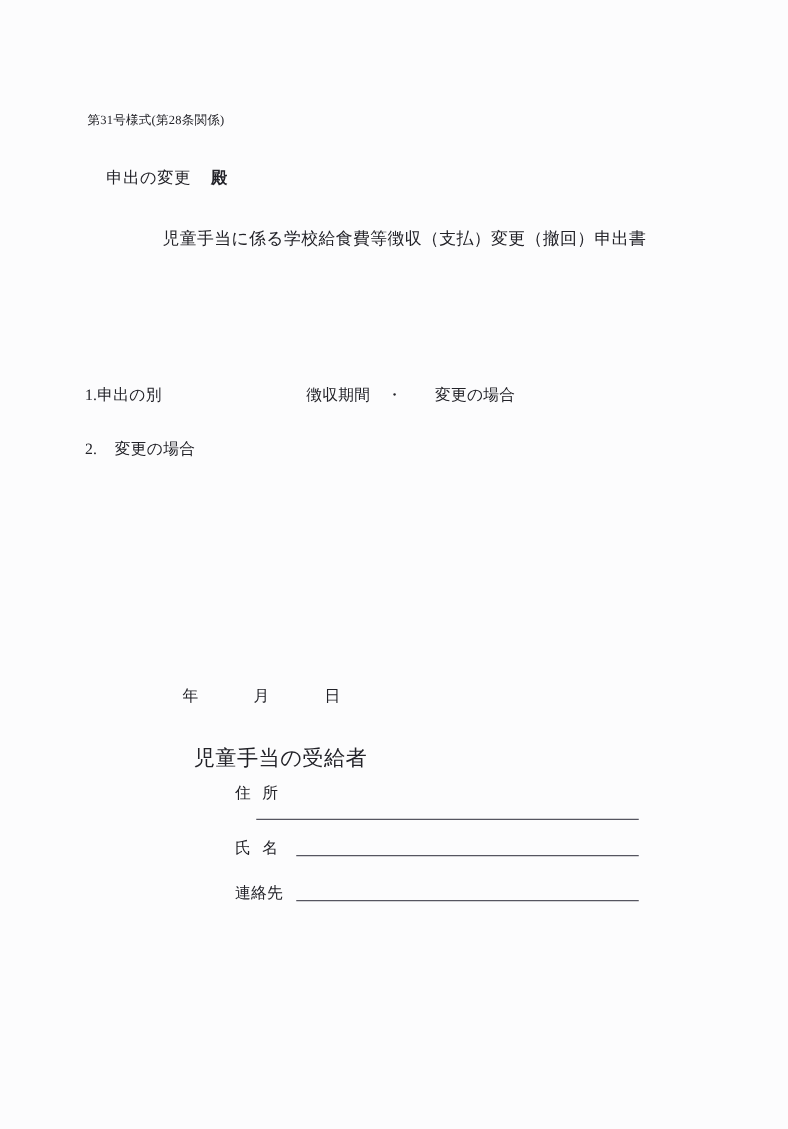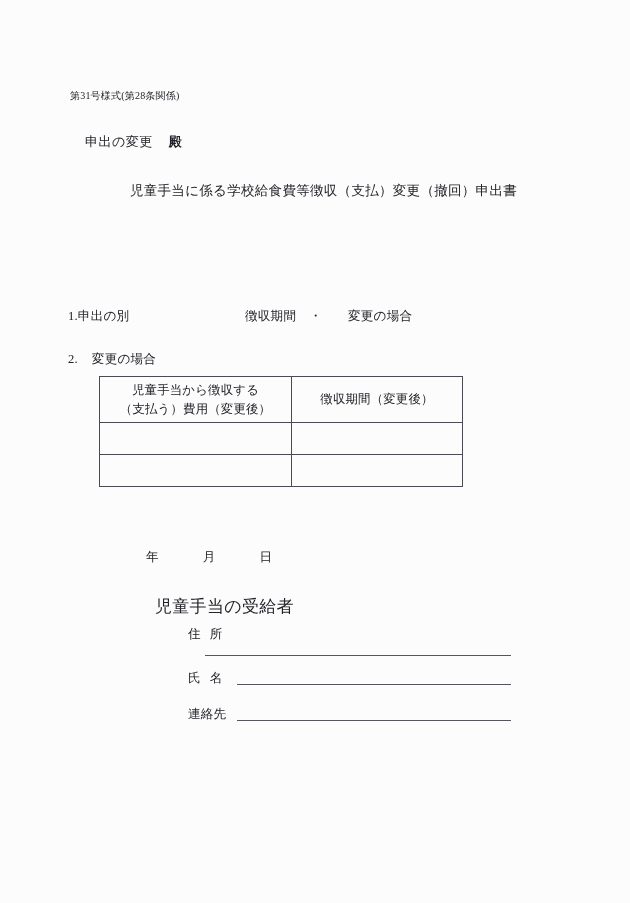--- a/index.html
+++ b/index.html
@@ -148,41 +148,20 @@
   </div>
 
   <div class="sec1-choices">
     <span>徴収期間</span><span class="sep">・</span><span class="opt2">変更の場合</span>
   </div>
 
   <div class="abs section-num sec2">
     <span>2.</span><span class="sec2-label">変更の場合</span>
   </div>
 
-  <table class="form-table">
-    <tbody>
-      <tr class="head-row">
-        <td class="col-a">
-          <div>児童手当から徴収する</div>
-          <div>（支払う）費用（変更後）</div>
-        </td>
-        <td class="col-b">
-          <div>徴収期間（変更後）</div>
-        </td>
-      </tr>
-      <tr class="blank-row">
-        <td class="col-a"></td>
-        <td class="col-b"></td>
-      </tr>
-      <tr class="blank-row">
-        <td class="col-a"></td>
-        <td class="col-b"></td>
-      </tr>
-    </tbody>
-  </table>
 
   <div class="abs date-line">
     <span>年</span><span class="m">月</span><span class="d">日</span>
   </div>
 
   <div class="abs recipient-heading">児童手当の受給者</div>
 
   <div class="abs field-label lbl-addr">
     <span>住</span><span class="sp"></span><span>所</span>
   </div>

